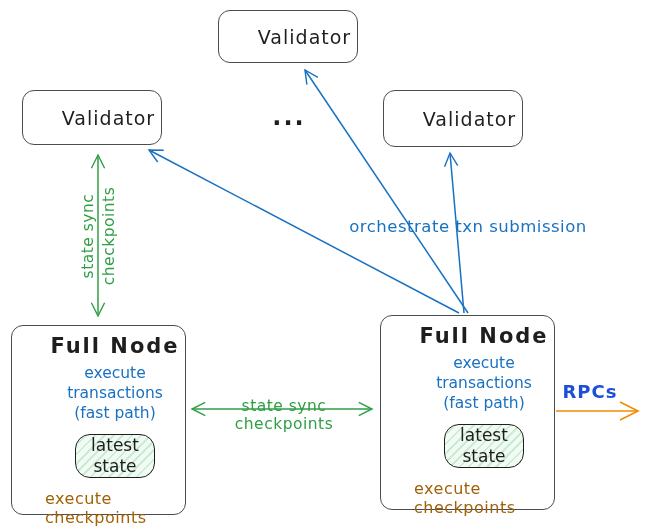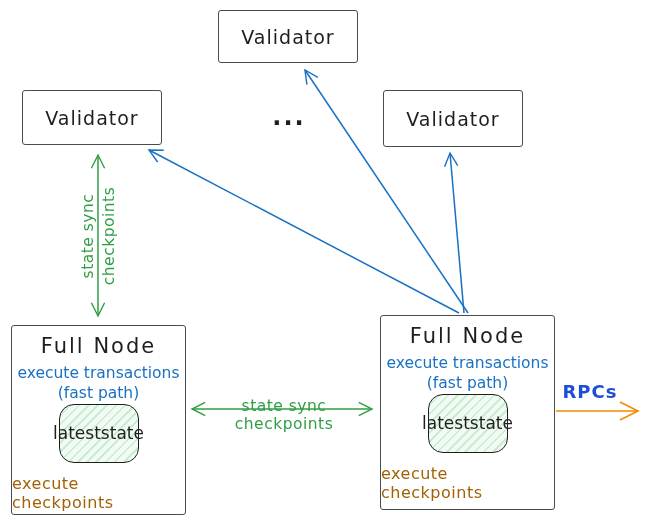--- a/index.html
+++ b/index.html
@@ -4,38 +4,38 @@
 <style>
   html,body { margin:0; padding:0; background:#ffffff; }
   .canvas {
     position:relative; width:651px; height:526px; background:#ffffff;
     font-family:"DejaVu Sans", sans-serif; overflow:hidden; color:#1e1e1e;
   }
   svg.wires { position:absolute; left:0; top:0; width:651px; height:526px; }
 
   .box {
     position:absolute; background:#ffffff; border:1.7px solid #494c50;
-    border-radius:3px; box-sizing:border-box;
-    display:flex; align-items:center; justify-content:center;
+    border-radius:12px; box-sizing:border-box;
+    display:flex; align-items:center; justify-content:center;padding-left:33px;
   }
   .validator { width:140px; font-size:19px; letter-spacing:1px; }
   #v-top   { left:218px; top:10px;  height:53px; }
   #v-left  { left:22px;  top:90px;  height:55px; }
   #v-right { left:383px; top:90px;  height:57px; }
 
   .fullnode { flex-direction:column; justify-content:flex-start; width:175px; padding-top:5px; }
   #fn-left  { left:11px;  top:325px; height:190px; }
   #fn-right { left:380px; top:315px; height:195px; }
 
-  .fn-title { font-size:21px; letter-spacing:2px; line-height:27px; margin-top:2px; }
+  .fn-title { font-size:21px; letter-spacing:2px; line-height:27px; margin-top:2px;font-weight:bold; }
   .fn-blue  { color:#1971c2; font-size:15.5px; line-height:20px; text-align:center; margin-top:3px; }
   .state-box {
-    width:80px; height:59px; margin-top:1px; box-sizing:border-box;
+    width:80px; height:59px; margin-top:11px; box-sizing:border-box;
     border:1.6px solid #1e1e1e; border-radius:15px;
-    display:flex; flex-direction:row; align-items:center; justify-content:center;
+    display:flex; flex-direction:column; align-items:center; justify-content:center;
     font-size:17px; line-height:21px; color:#1e1e1e;
     background:repeating-linear-gradient(135deg,#c9ecd2 0 1.8px,#f1fbf3 1.8px 6.5px);
   }
   .fn-green { color:#a16207; font-size:16px; margin-top:11px; letter-spacing:0.5px; }
 
   .edge-label { position:absolute; text-align:center; white-space:nowrap; }
   #lbl-sync-v {
     left:99px; top:236px; transform:translate(-50%,-50%) rotate(-90deg);
     color:#2f9e44; font-size:15.5px; line-height:21px; letter-spacing:0.5px;
   }
@@ -136,16 +136,17 @@
   <div class="edge-label" id="lbl-sync-v">
     <div>state sync</div>
     <div>checkpoints</div>
   </div>
 
   <div class="edge-label" id="lbl-sync-h">
     <div>state sync</div>
     <div>checkpoints</div>
   </div>
 
+  <div class="edge-label" id="lbl-orch">orchestrate txn submission</div>
 
   <div class="edge-label" id="lbl-rpcs">RPCs</div>
 
 </div>
 
 </body></html>

